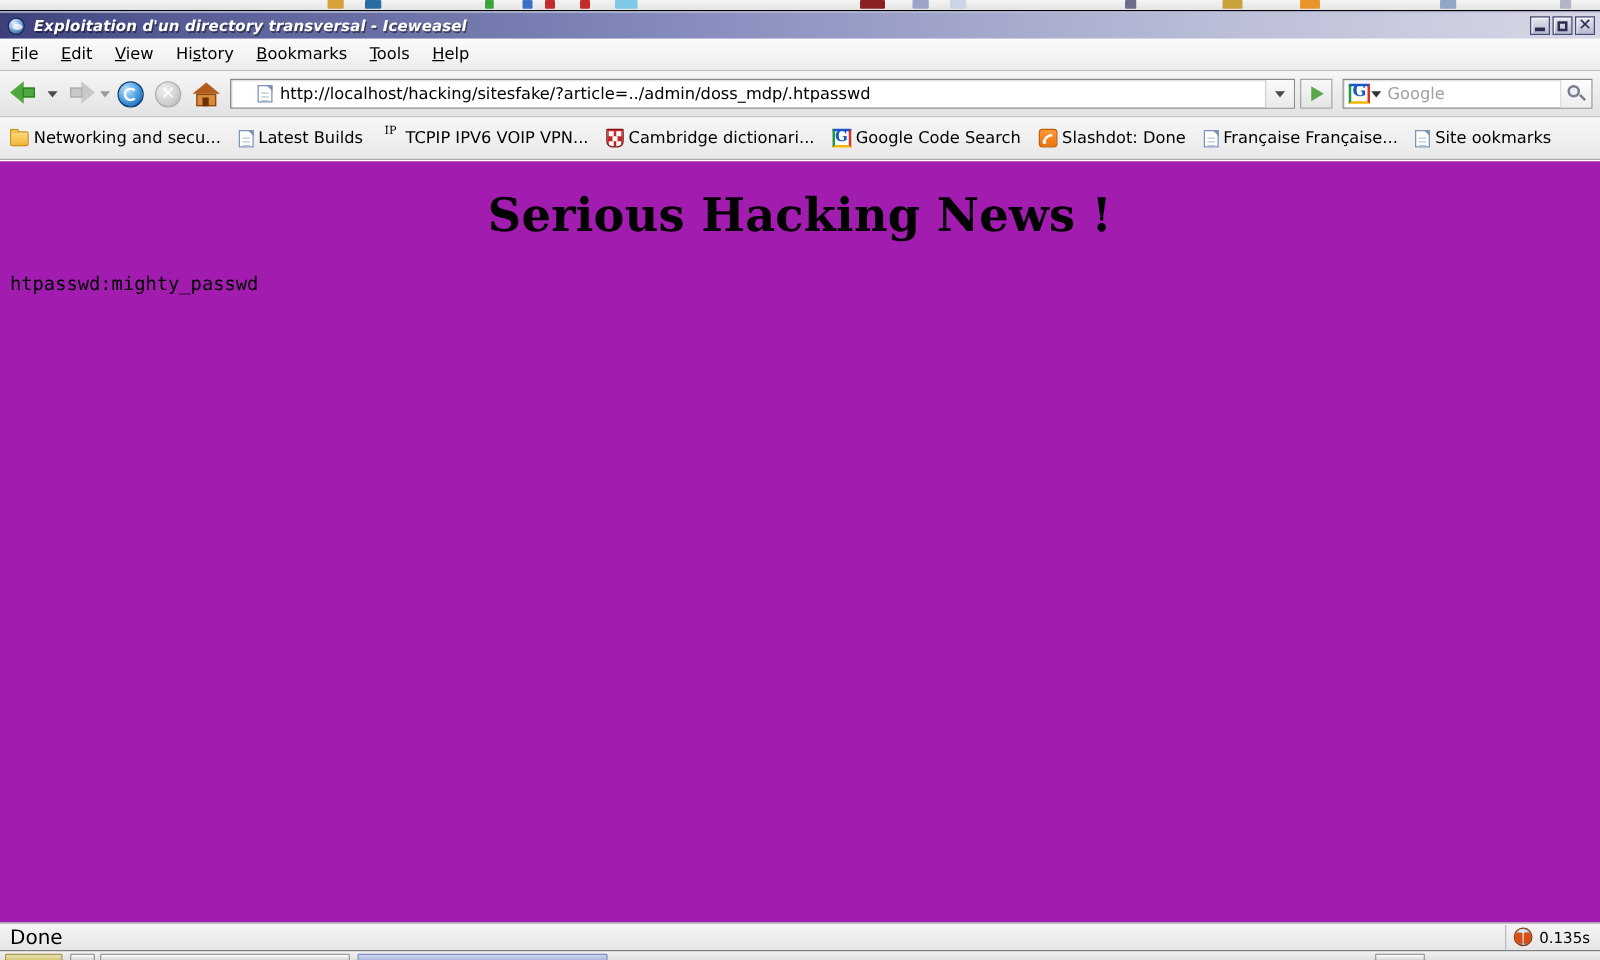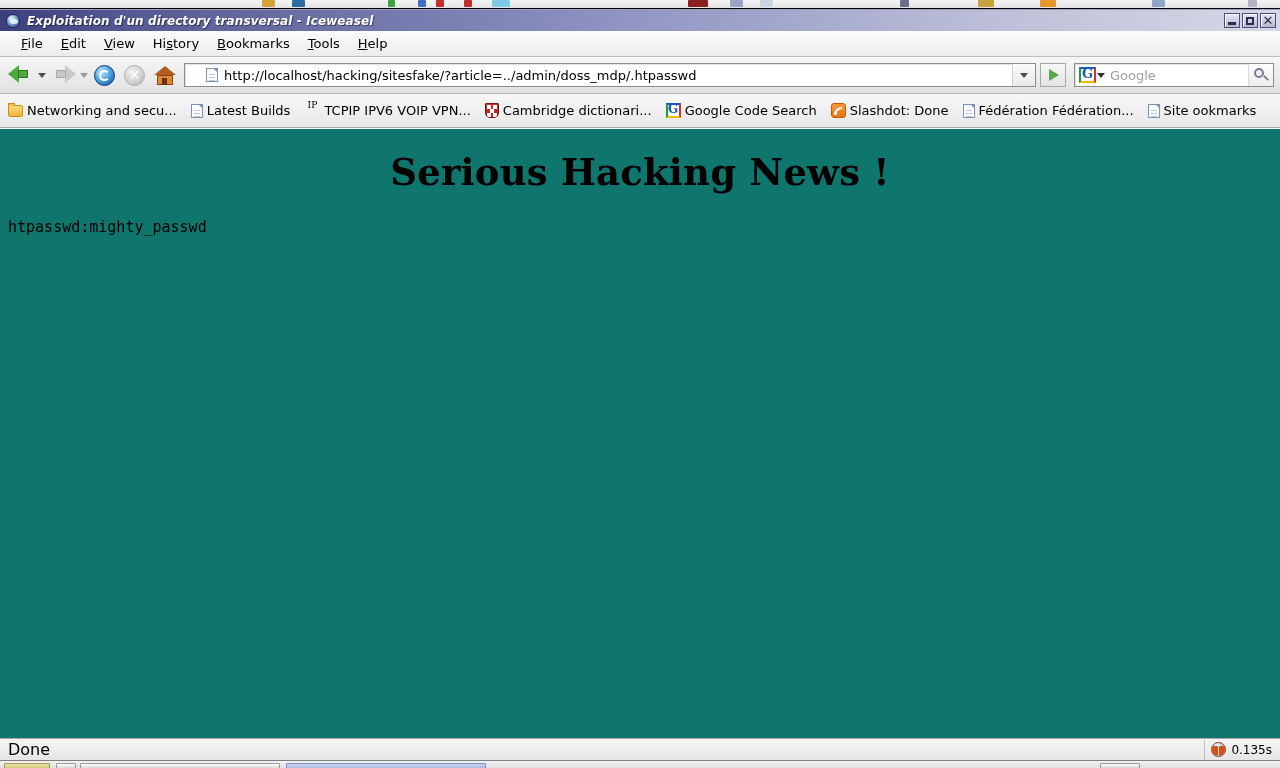--- a/index.html
+++ b/index.html
@@ -119,21 +119,21 @@
   
   .menubar {
     position: absolute;
     left: 0; top: 31px;
     width: 1280px; height: 26px;
     background: linear-gradient(#fbfbfb, #ececec);
     border-bottom: 1px solid #bdbdbd;
     display: flex;
     align-items: center;
     box-sizing: border-box;
-    padding-left: 12px;
+    padding-left: 0;
   }
   .menu-item {
     font-size: 13px;
     color: #000;
     padding: 2px 9px;
     cursor: default;
     font-family: "DejaVu Sans", sans-serif;
     white-space: nowrap;
   }
   .menu-item .mn { text-decoration: underline; }
@@ -558,21 +558,21 @@
     border-radius: 8px 0 0 0;
     box-sizing: border-box;
   }
 
   
   .content {
     position: absolute;
     left: 0; top: 129px;
     width: 1280px;
     height: 609px;
-    background: #0f766e;
+    background: #a21caf;
     overflow: hidden;
   }
   .page-h1 {
     margin: 0;
     padding-top: 21px;
     text-align: center;
     font-family: "DejaVu Serif", serif;
     font-weight: bold;
     font-size: 37px;
     color: #000;
@@ -799,21 +799,21 @@
         </span>
       </span>
       <span class="bm-label">Google Code Search</span>
     </div>
     <div class="bm">
       <span class="ic ic-rss"></span>
       <span class="bm-label">Slashdot: Done</span>
     </div>
     <div class="bm">
       <span class="ic ic-page"></span>
-      <span class="bm-label">Fédération Fédération...</span>
+      <span class="bm-label">Française Française...</span>
     </div>
     <div class="bm">
       <span class="ic ic-page"></span>
       <span class="bm-label">Site ookmarks</span>
     </div>
   </div>
 
   <div class="content">
     <h1 class="page-h1">Serious Hacking News !</h1>
     <pre class="page-pre">htpasswd:mighty_passwd</pre>

